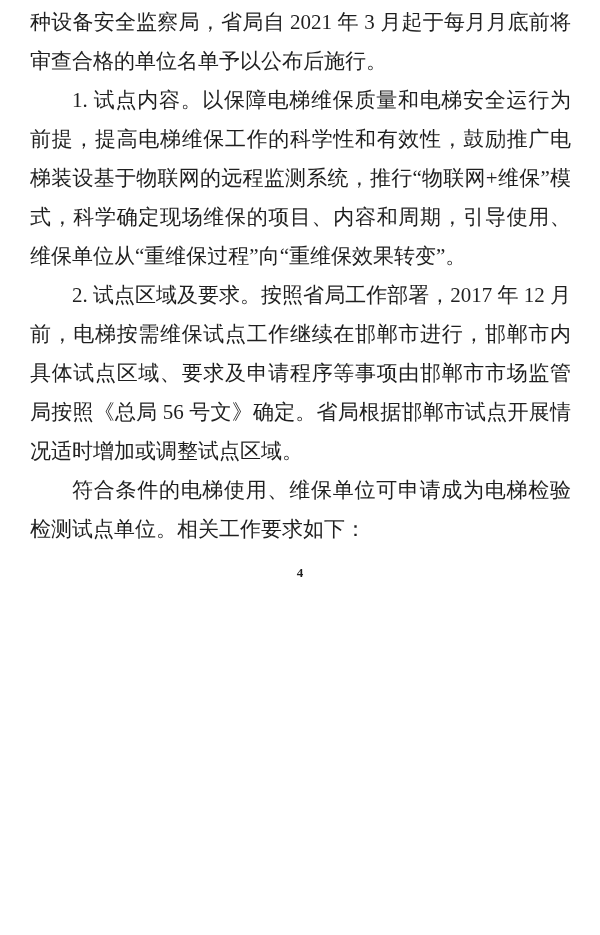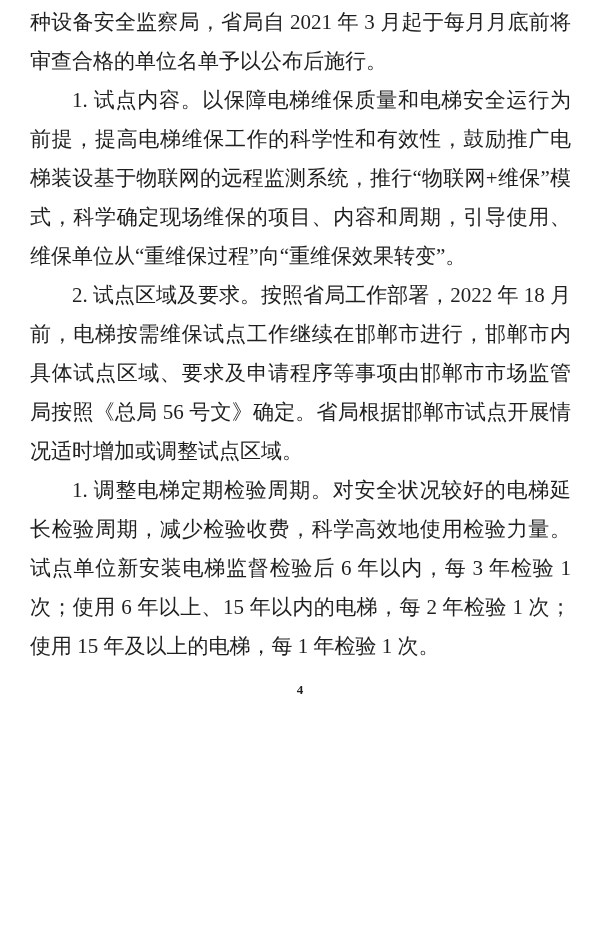--- a/index.html
+++ b/index.html
@@ -66,25 +66,25 @@
 <body>
 
 <div class="page">
   <div class="content">
 
     <p class="para no-indent">种设备安全监察局，省局自 2021 年 3 月起于每月月底前将审查合格的单位名单予以公布后施行。</p>
 
 
     <p class="para">1. 试点内容。以保障电梯维保质量和电梯安全运行为前提，提高电梯维保工作的科学性和有效性，鼓励推广电梯装设基于物联网的远程监测系统，推行“物联网+维保”模式，科学确定现场维保的项目、内容和周期，引导使用、维保单位从“重维保过程”向“重维保效果转变”。</p>
 
-    <p class="para">2. 试点区域及要求。按照省局工作部署，2022 年 18 月前，电梯按需维保试点工作继续在邯郸市进行，邯郸市内具体试点区域、要求及申请程序等事项由邯郸市市场监管局按照《总局 56 号文》确定。省局根据邯郸市试点开展情况适时增加或调整试点区域。</p>
+    <p class="para">2. 试点区域及要求。按照省局工作部署，2017 年 12 月前，电梯按需维保试点工作继续在邯郸市进行，邯郸市内具体试点区域、要求及申请程序等事项由邯郸市市场监管局按照《总局 56 号文》确定。省局根据邯郸市试点开展情况适时增加或调整试点区域。</p>
 
 
+    <p class="para">符合条件的电梯使用、维保单位可申请成为电梯检验检测试点单位。相关工作要求如下：</p>
 
 
-    <p class="para">1. 调整电梯定期检验周期。对安全状况较好的电梯延长检验周期，减少检验收费，科学高效地使用检验力量。试点单位新安装电梯监督检验后 6 年以内，每 3 年检验 1 次；使用 6 年以上、15 年以内的电梯，每 2 年检验 1 次；使用 15 年及以上的电梯，每 1 年检验 1 次。</p>
 
   </div>
 
   <div class="footer">
     <span class="page-number">4</span>
   </div>
 </div>
 
 </body></html>

